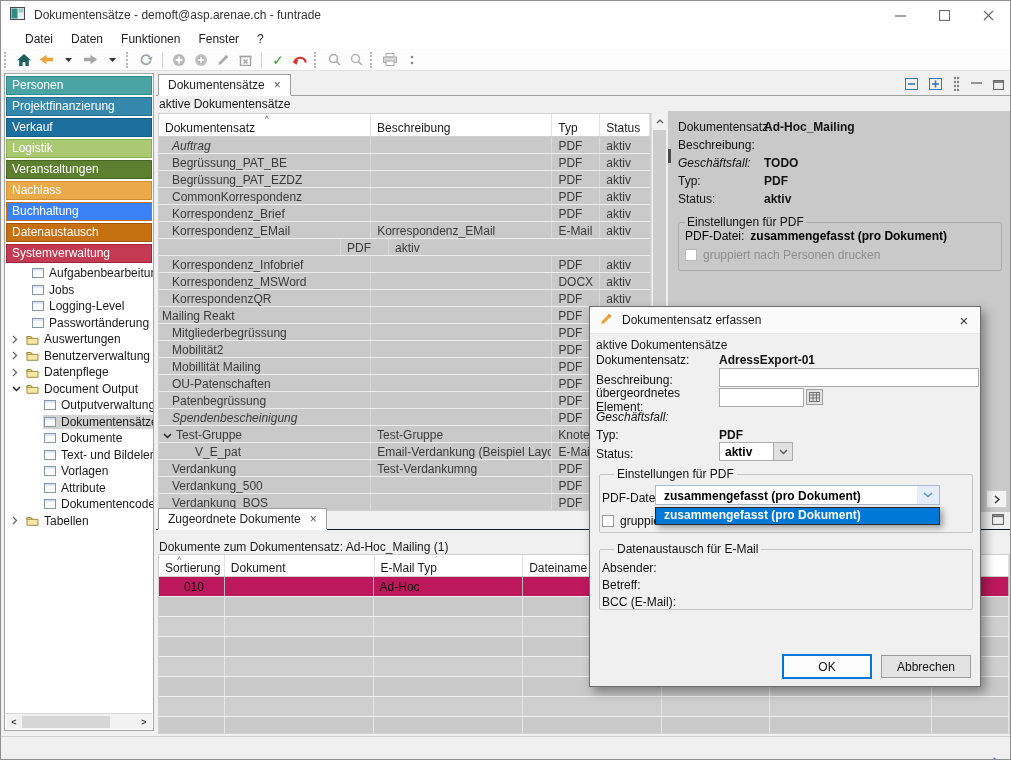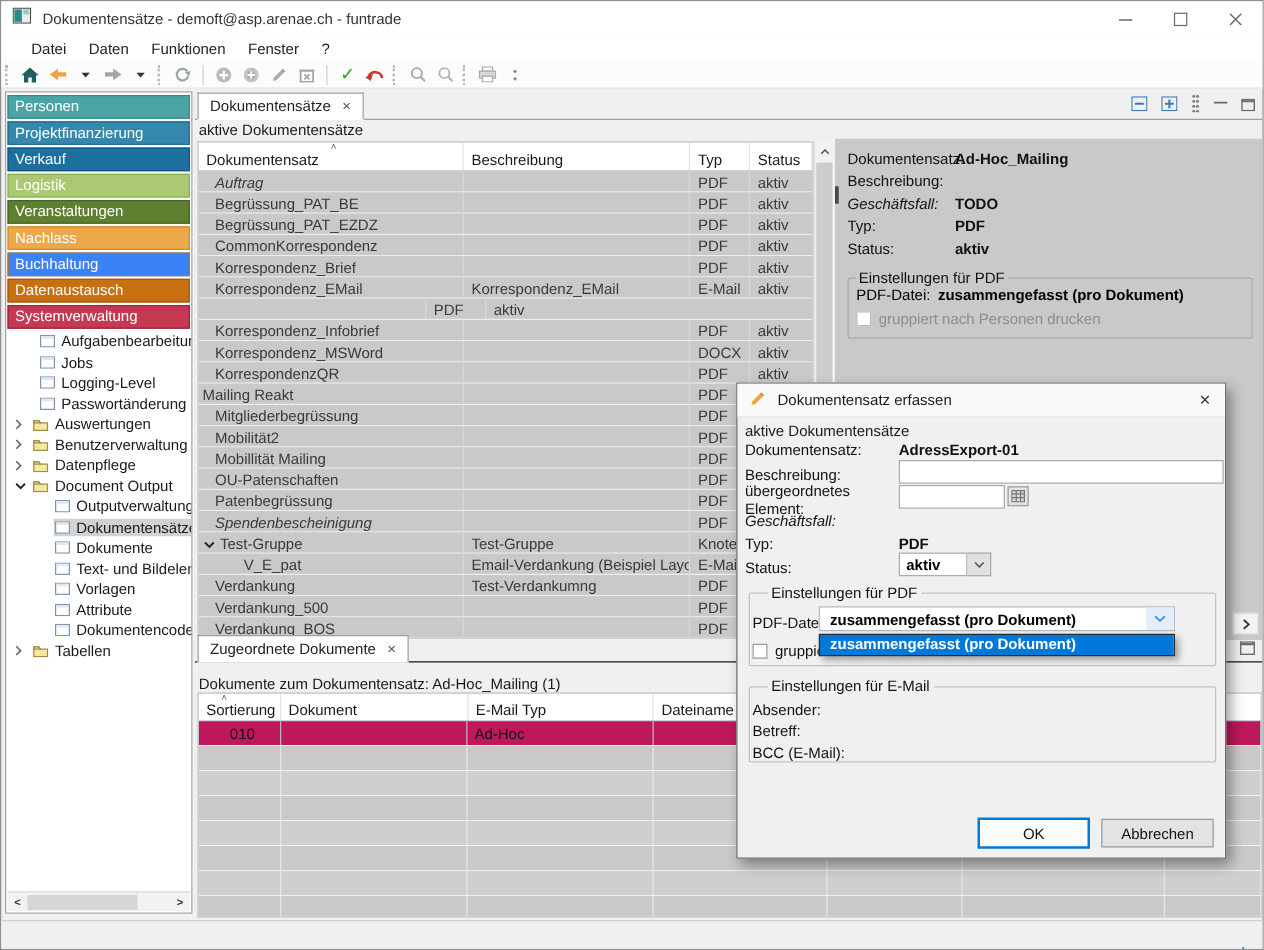--- a/index.html
+++ b/index.html
@@ -912,21 +912,21 @@
     </div>
     <div class="frow" style="top:205px;left:12px;gap:6px;">
         <span class="cb"></span>
         <span>gruppiert nach Personen drucken</span>
       </div>
     <div class="ddlist" id="dd-list">
         <div class="dd-opt sel">zusammengefasst (pro Dokument)</div>
       </div>
 
     <fieldset class="fs fs2">
-      <legend>Einstellungen für E-Mail</legend>
+      <legend>Datenaustausch für E-Mail</legend>
     </fieldset>
     <div class="frow" style="top:252px;left:12px;">
         <span>Absender:</span>
       </div>
     <div class="frow" style="top:269px;left:12px;">
         <span>Betreff:</span>
       </div>
     <div class="frow" style="top:286px;left:12px;">
         <span>BCC (E-Mail):</span>
       </div>

